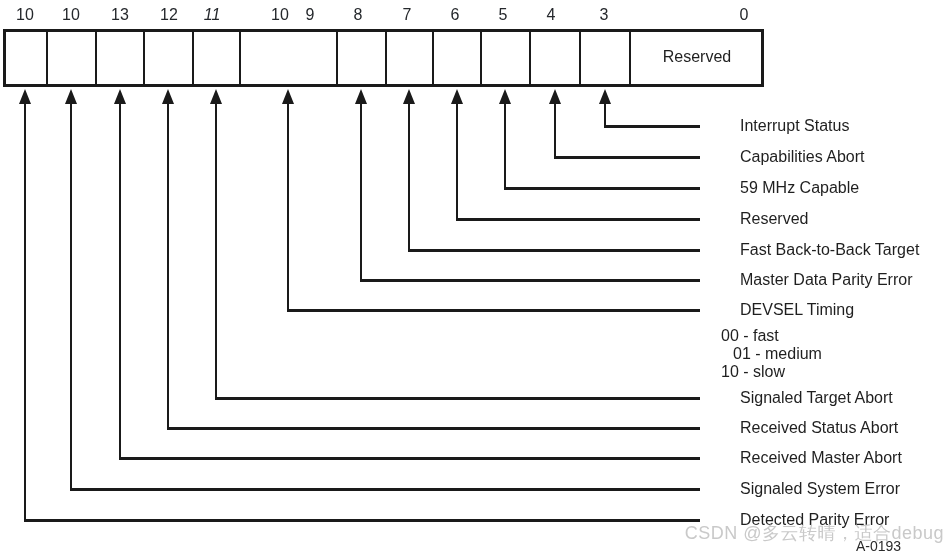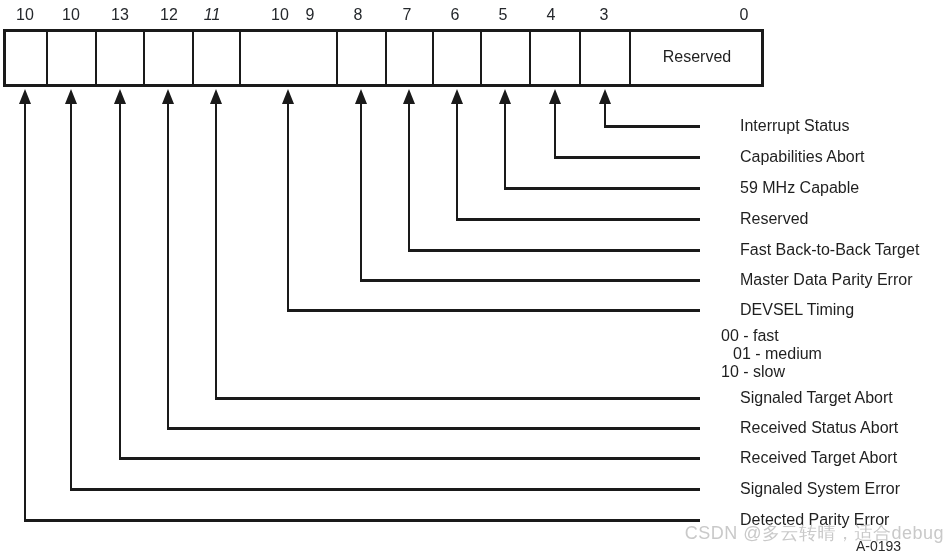--- a/index.html
+++ b/index.html
@@ -172,21 +172,21 @@
       <div class="arrow-shaft" style="left: 214.7px; height: 298.5px;"></div>
       <div class="connector-hline" style="left: 214.7px; top: 396.5px; width: 485.3px;"></div>
       <div class="field-label" style="top: 388px;">Signaled Target Abort</div>
       <div class="arrow-head" style="left: 161.5px;"></div>
       <div class="arrow-shaft" style="left: 166.7px; height: 328.5px;"></div>
       <div class="connector-hline" style="left: 166.7px; top: 426.5px; width: 533.3px;"></div>
       <div class="field-label" style="top: 418px;">Received Status Abort</div>
       <div class="arrow-head" style="left: 113.5px;"></div>
       <div class="arrow-shaft" style="left: 118.7px; height: 358.5px;"></div>
       <div class="connector-hline" style="left: 118.7px; top: 456.5px; width: 581.3px;"></div>
-      <div class="field-label" style="top: 448px;">Received Target Abort</div>
+      <div class="field-label" style="top: 448px;">Received Master Abort</div>
       <div class="arrow-head" style="left: 64.5px;"></div>
       <div class="arrow-shaft" style="left: 69.7px; height: 389.5px;"></div>
       <div class="connector-hline" style="left: 69.7px; top: 487.5px; width: 630.3px;"></div>
       <div class="field-label" style="top: 479px;">Signaled System Error</div>
       <div class="arrow-head" style="left: 18.5px;"></div>
       <div class="arrow-shaft" style="left: 23.7px; height: 420.5px;"></div>
       <div class="connector-hline" style="left: 23.7px; top: 518.5px; width: 676.3px;"></div>
       <div class="field-label" style="top: 510px;">Detected Parity Error</div>
     </div>
   <div id="figure-id">A-0193</div>

